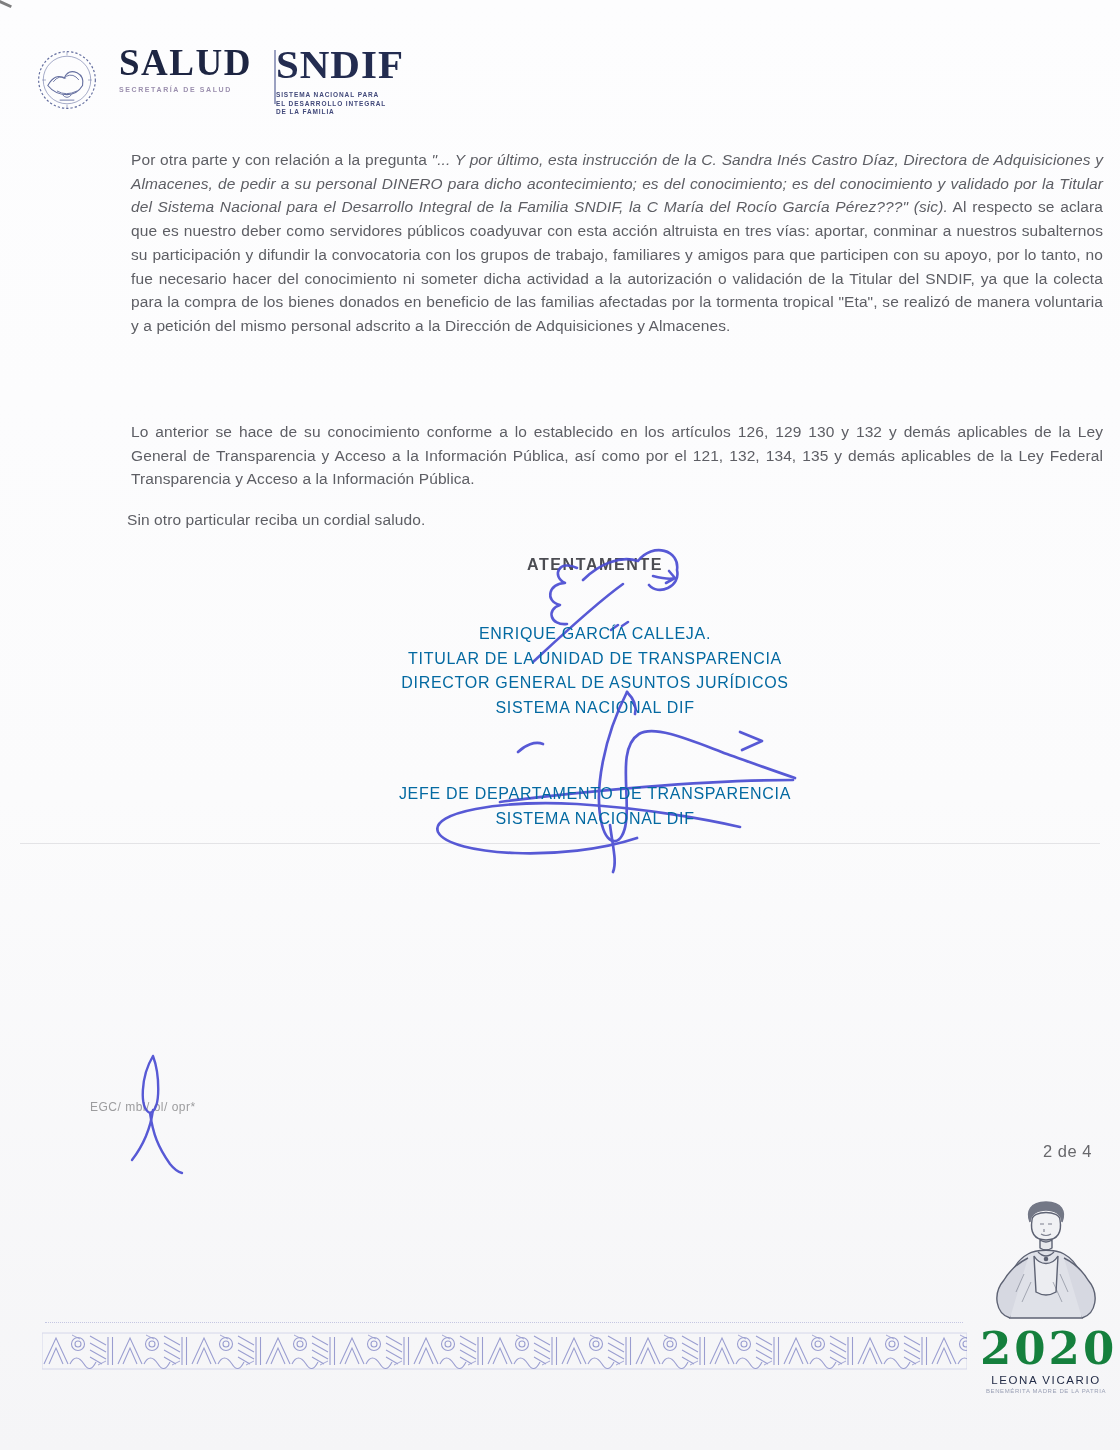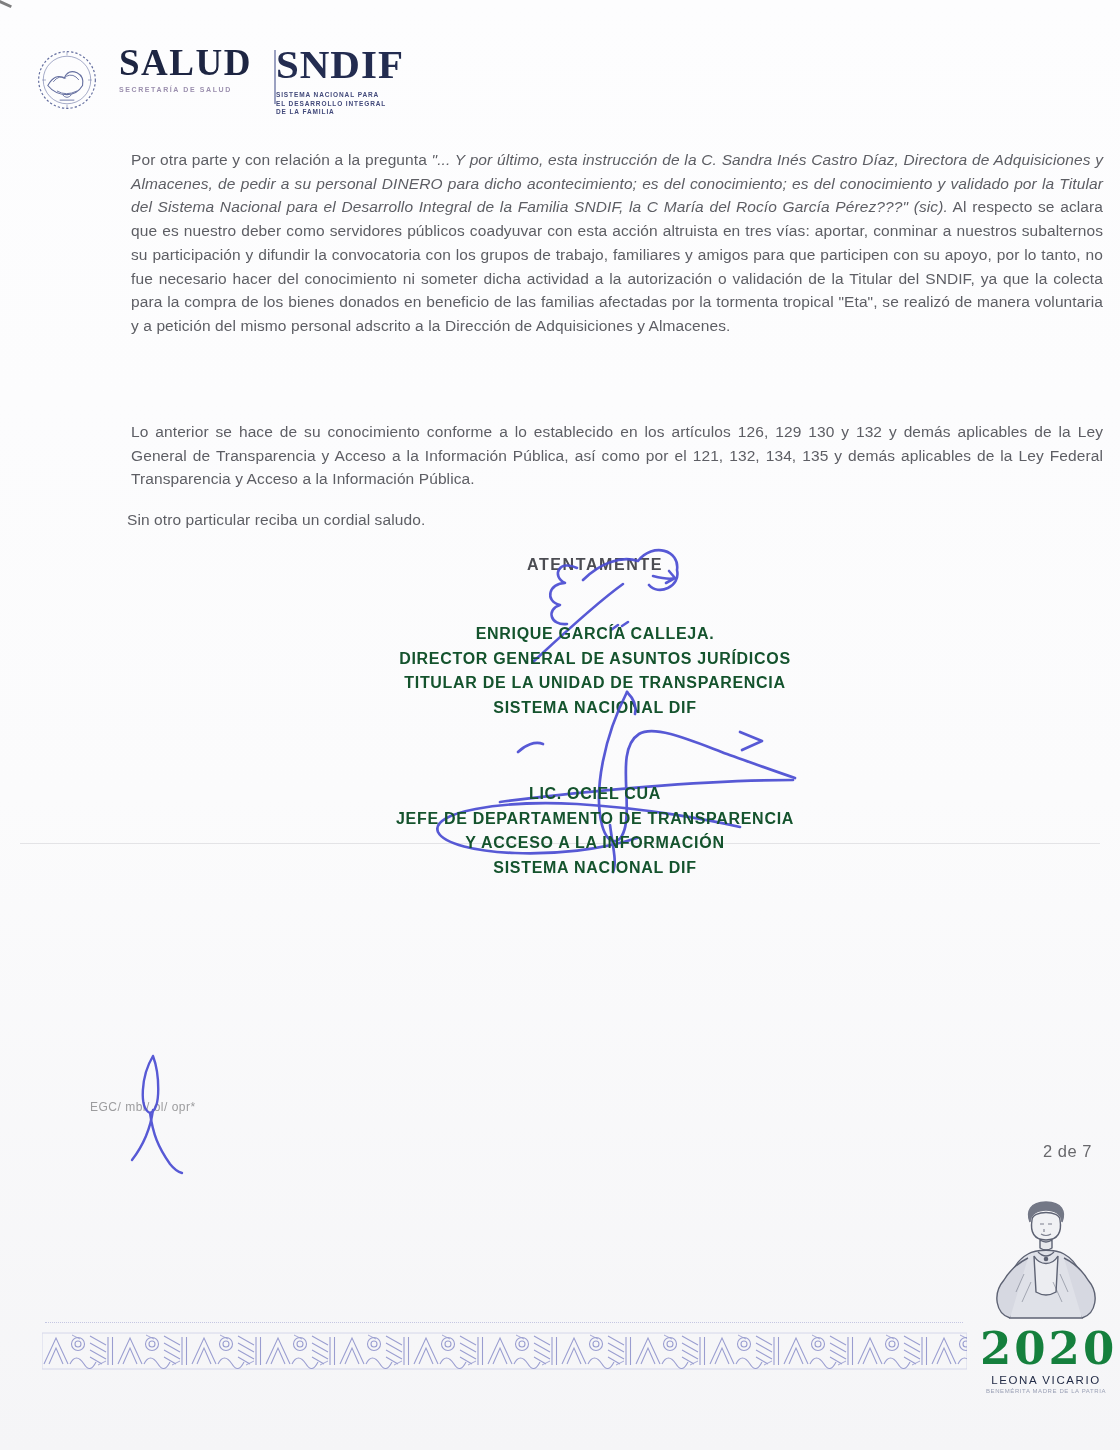--- a/index.html
+++ b/index.html
@@ -26,21 +26,21 @@
   }
   .sndif-sub{font-size:6.5px;font-weight:bold;color:#42497a;letter-spacing:.9px;line-height:8.5px;margin-top:6px;}
   
   .para{
     width:972px;text-align:justify;color:#5d5e64;
     font-size:15.5px;line-height:23.7px;letter-spacing:.1px;font-weight:400;margin-left:43px;
   }
   .para .q{font-style:italic;}
   .center-block{width:560px;text-align:center;color:#47484d;}
   .salutation{font-weight:bold;font-size:16px;letter-spacing:1.6px;color:#4b4c52;}
-  .sig-line{font-weight:bold;font-size:16px;letter-spacing:.7px;line-height:24.5px;color:#14532d;}
+  .sig-line{font-weight:normal;font-size:16px;letter-spacing:.7px;line-height:24.5px;color:#0369a1;}
   .fold-line{height:1px;background:#e3e3e6;width:1080px;}
   .initials{font-size:12px;color:#9c9c9e;letter-spacing:.5px;}
   .page-num{font-size:16.5px;color:#68686c;letter-spacing:.5px;}
   
   .year-big{
     font-family:"DejaVu Serif","Liberation Serif",serif;
     font-weight:bold;font-size:45px;color:#15803d;letter-spacing:3px;line-height:1;
   }
   .year-name{font-weight:normal;font-size:11.5px;color:#232c47;letter-spacing:1.6px;margin-top:3px;}
   .year-tag{font-size:6px;color:#9aa0b5;letter-spacing:.6px;margin-top:2px;}
@@ -105,60 +105,58 @@
       <path d="M8,130 C35,105 70,72 98,52"></path>
       <path d="M58,48 C74,32 96,23 113,29 C128,10 155,18 152,38 C156,55 133,64 124,53"></path>
       <path d="M128,44 C136,46 144,48 150,46 L144,39 M150,46 L141,51"></path>
       <path d="M86,98 l7,-5 M97,94 l6,-4"></path>
     </g>
   </svg>
 </span>
 
 <div class="abs center-block" style="left:315px;top:622px;">
   <div class="sig-line">ENRIQUE GARCÍA CALLEJA.</div>
+  <div class="sig-line">TITULAR DE LA UNIDAD DE TRANSPARENCIA</div>
   <div class="sig-line">DIRECTOR GENERAL DE ASUNTOS JURÍDICOS</div>
-  <div class="sig-line">TITULAR DE LA UNIDAD DE TRANSPARENCIA</div>
   <div class="sig-line">SISTEMA NACIONAL DIF</div>
 </div>
 
 <div class="abs fold-line" style="left:20px;top:843px;"></div>
 
 <span class="abs" style="left:405px;top:690px;">
   <svg width="395" height="185" viewBox="0 0 395 185">
     <g class="ink" stroke-width="2.7">
       <path d="M113,62 C120,55 130,51 138,54"></path>
       <path d="M222,2 C200,45 188,100 197,135 C203,158 218,156 221,132 C225,103 212,58 234,44 C250,34 290,52 322,64 C350,74 372,82 390,88"></path>
       <path d="M95,112 C180,101 300,90 388,90"></path>
       <path d="M232,148 C160,172 45,166 33,142 C25,122 95,110 172,114 C240,118 305,130 335,137"></path>
       <path d="M205,135 C208,158 212,172 208,182"></path>
       <path d="M335,42 l22,9 l-20,9"></path>
       <path d="M222,2 C228,8 232,16 230,24"></path>
     </g>
   </svg>
 </span>
 
 <div class="abs center-block" style="left:315px;top:782px;">
-  <div class="sig-line">LIC. OCIEL CUA</div>
   <div class="sig-line">JEFE DE DEPARTAMENTO DE TRANSPARENCIA</div>
-  <div class="sig-line">Y ACCESO A LA INFORMACIÓN</div>
   <div class="sig-line">SISTEMA NACIONAL DIF</div>
 </div>
 
 <div class="abs initials" style="left:90px;top:1100px;">EGC/ mbl/ ol/ opr*</div>
 <span class="abs" style="left:120px;top:1052px;">
   <svg width="70" height="125" viewBox="0 0 70 125">
     <g class="ink" stroke-width="2.4">
       <path d="M33,4 C21,24 19,56 30,61 C42,57 39,20 33,4"></path>
       <path d="M30,61 C33,82 38,95 50,112 C54,117 58,120 62,121"></path>
       <path d="M33,58 C30,80 22,95 12,108"></path>
     </g>
   </svg>
 </span>
 
-<div class="abs page-num" style="left:1043px;top:1142px;">2 de 7</div>
+<div class="abs page-num" style="left:1043px;top:1142px;">2 de 4</div>
 
 <div class="abs" style="left:980px;top:1196px;width:132px;text-align:center;">
   <span style="display:inline-block;">
     <svg width="112" height="126" viewBox="0 0 112 126">
       <g stroke="#5d6273" fill="none" stroke-width="1.4">
 
         <path d="M40,26 C40,10 72,10 72,26 C76,16 72,6 56,6 C40,6 36,16 40,26 Z" fill="#5d6273" opacity="0.85"></path>
         <path d="M42,24 C42,14 70,14 70,24 C72,36 68,44 56,44 C44,44 40,36 42,24 Z" fill="#f0f1f4"></path>
 
         <path d="M50,28 h4 M58,28 h4 M54,33 v3 M51,38 q5,3 10,0" stroke-width="1.1" opacity="0.8"></path>

